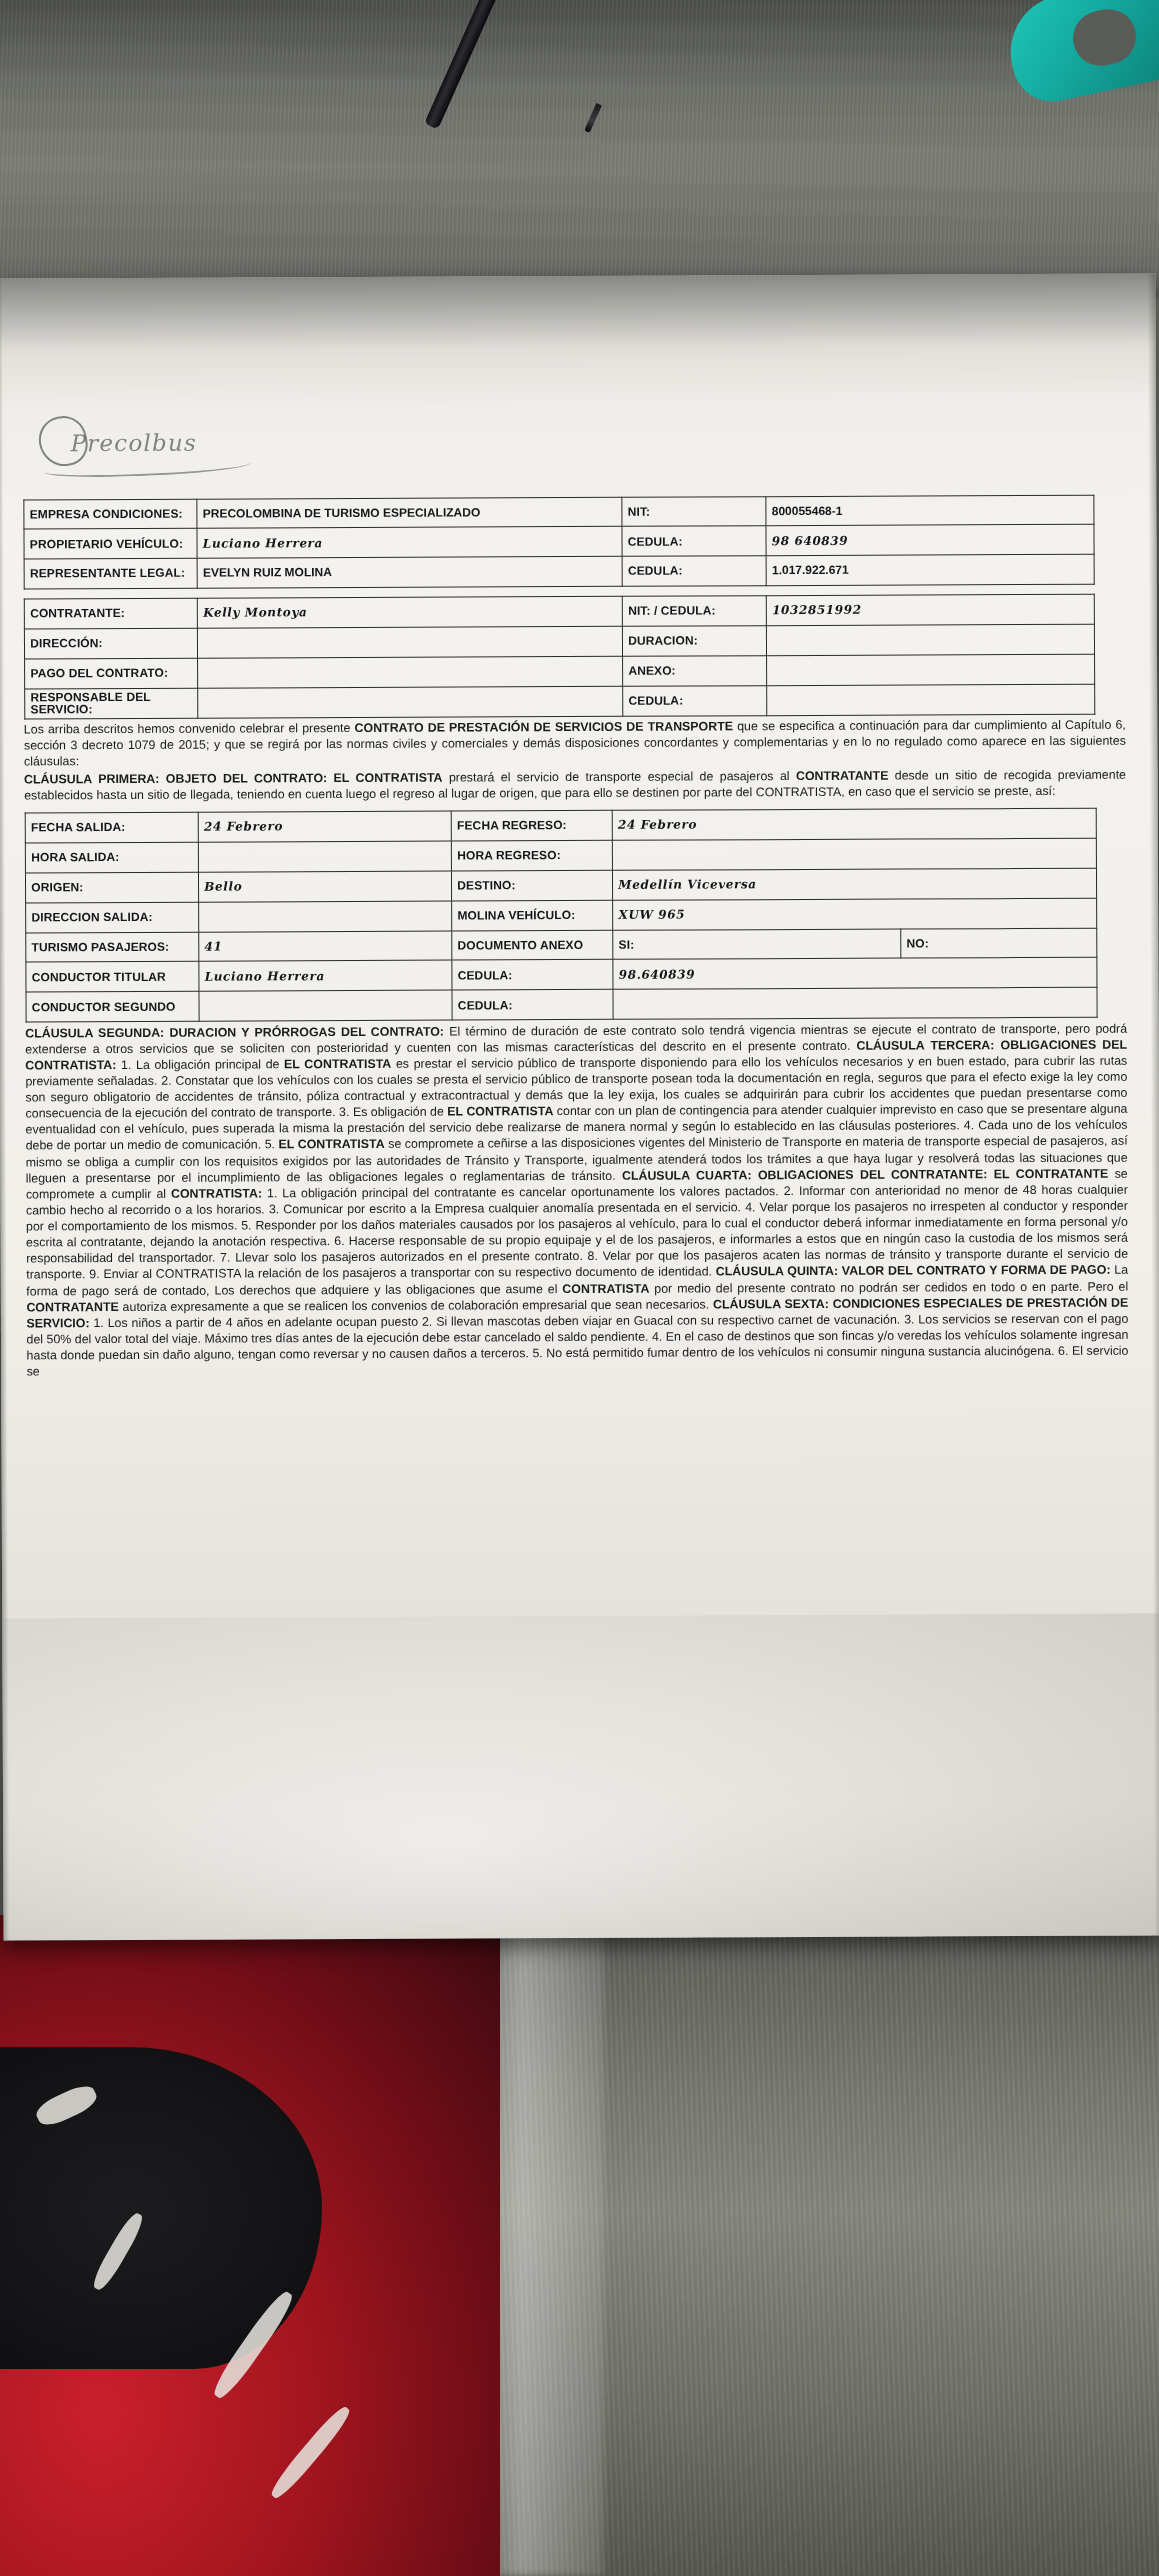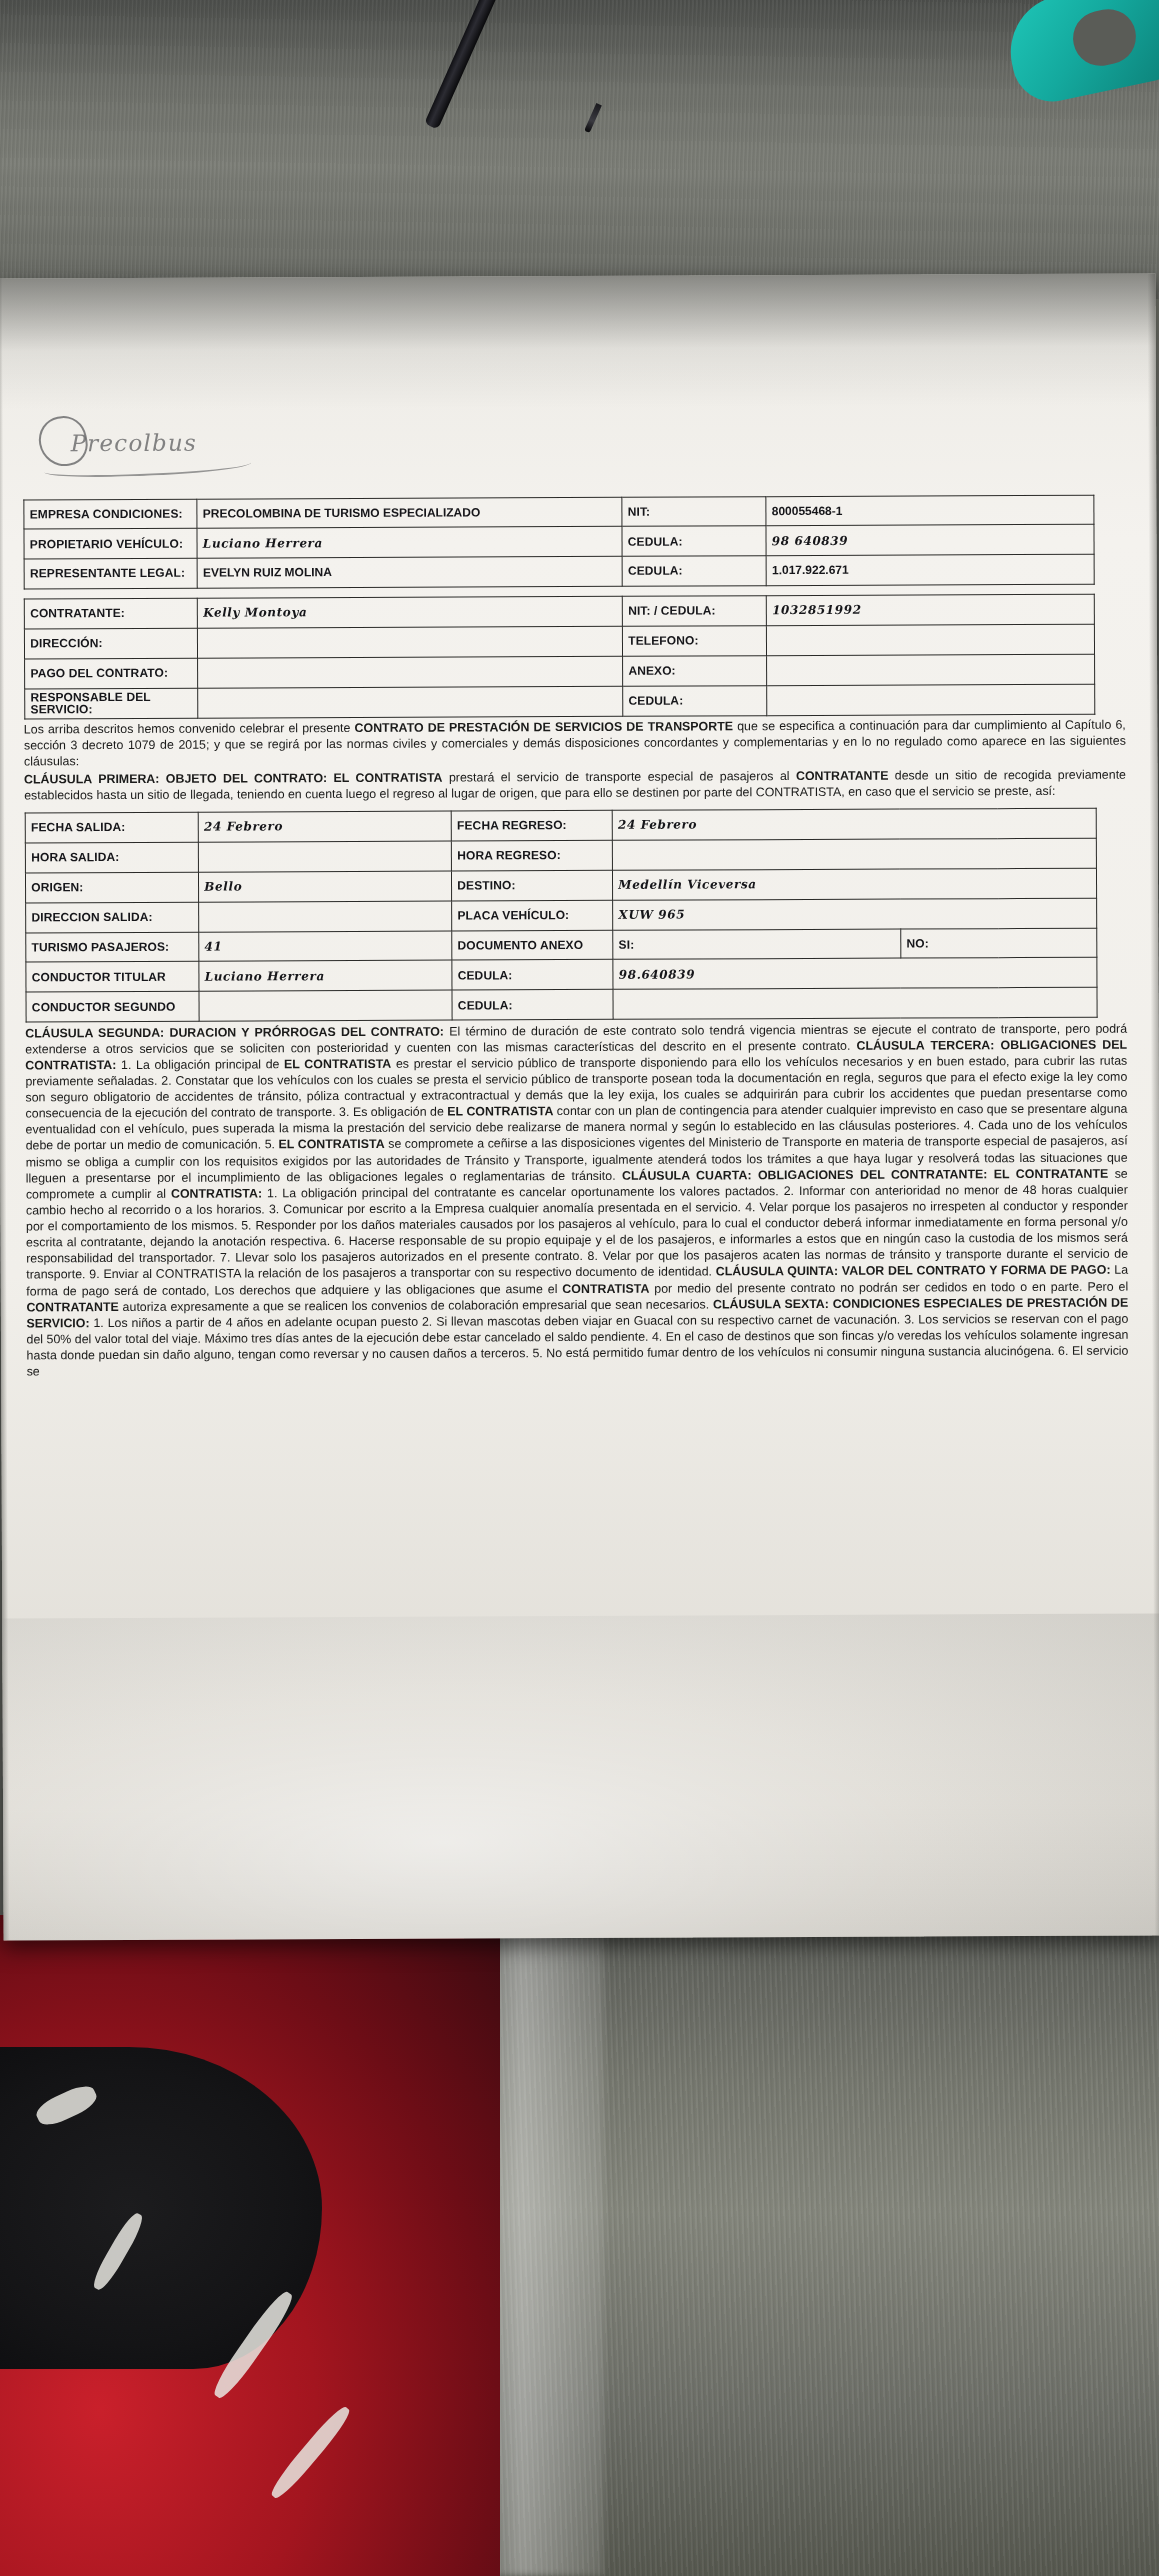--- a/index.html
+++ b/index.html
@@ -287,21 +287,21 @@
         <tbody>
           <tr>
             <td class="lbl">CONTRATANTE:</td>
             <td class="hand">Kelly Montoya</td>
             <td class="lbl">NIT: / CEDULA:</td>
             <td class="hand">1032851992</td>
           </tr>
           <tr>
             <td class="lbl">DIRECCIÓN:</td>
             <td class="val"></td>
-            <td class="lbl">TELEFONO:</td>
+            <td class="lbl">DURACION:</td>
             <td class="val"></td>
           </tr>
           <tr>
             <td class="lbl">PAGO DEL CONTRATO:</td>
             <td class="val"></td>
             <td class="lbl">ANEXO:</td>
             <td class="val"></td>
           </tr>
           <tr>
             <td class="lbl">RESPONSABLE DEL SERVICIO:</td>
@@ -342,21 +342,21 @@
           </tr>
           <tr>
             <td class="lbl">ORIGEN:</td>
             <td class="hand">Bello</td>
             <td class="lbl">DESTINO:</td>
             <td class="hand" colspan="3">Medellín Viceversa</td>
           </tr>
           <tr>
             <td class="lbl">DIRECCION SALIDA:</td>
             <td class="val"></td>
-            <td class="lbl">PLACA VEHÍCULO:</td>
+            <td class="lbl">MOLINA VEHÍCULO:</td>
             <td class="hand" colspan="3">XUW 965</td>
           </tr>
           <tr>
             <td class="lbl">TURISMO PASAJEROS:</td>
             <td class="hand">41</td>
             <td class="lbl">DOCUMENTO ANEXO</td>
             <td class="lbl">SI:</td>
             <td class="lbl" colspan="2">NO:</td>
           </tr>
           <tr>

